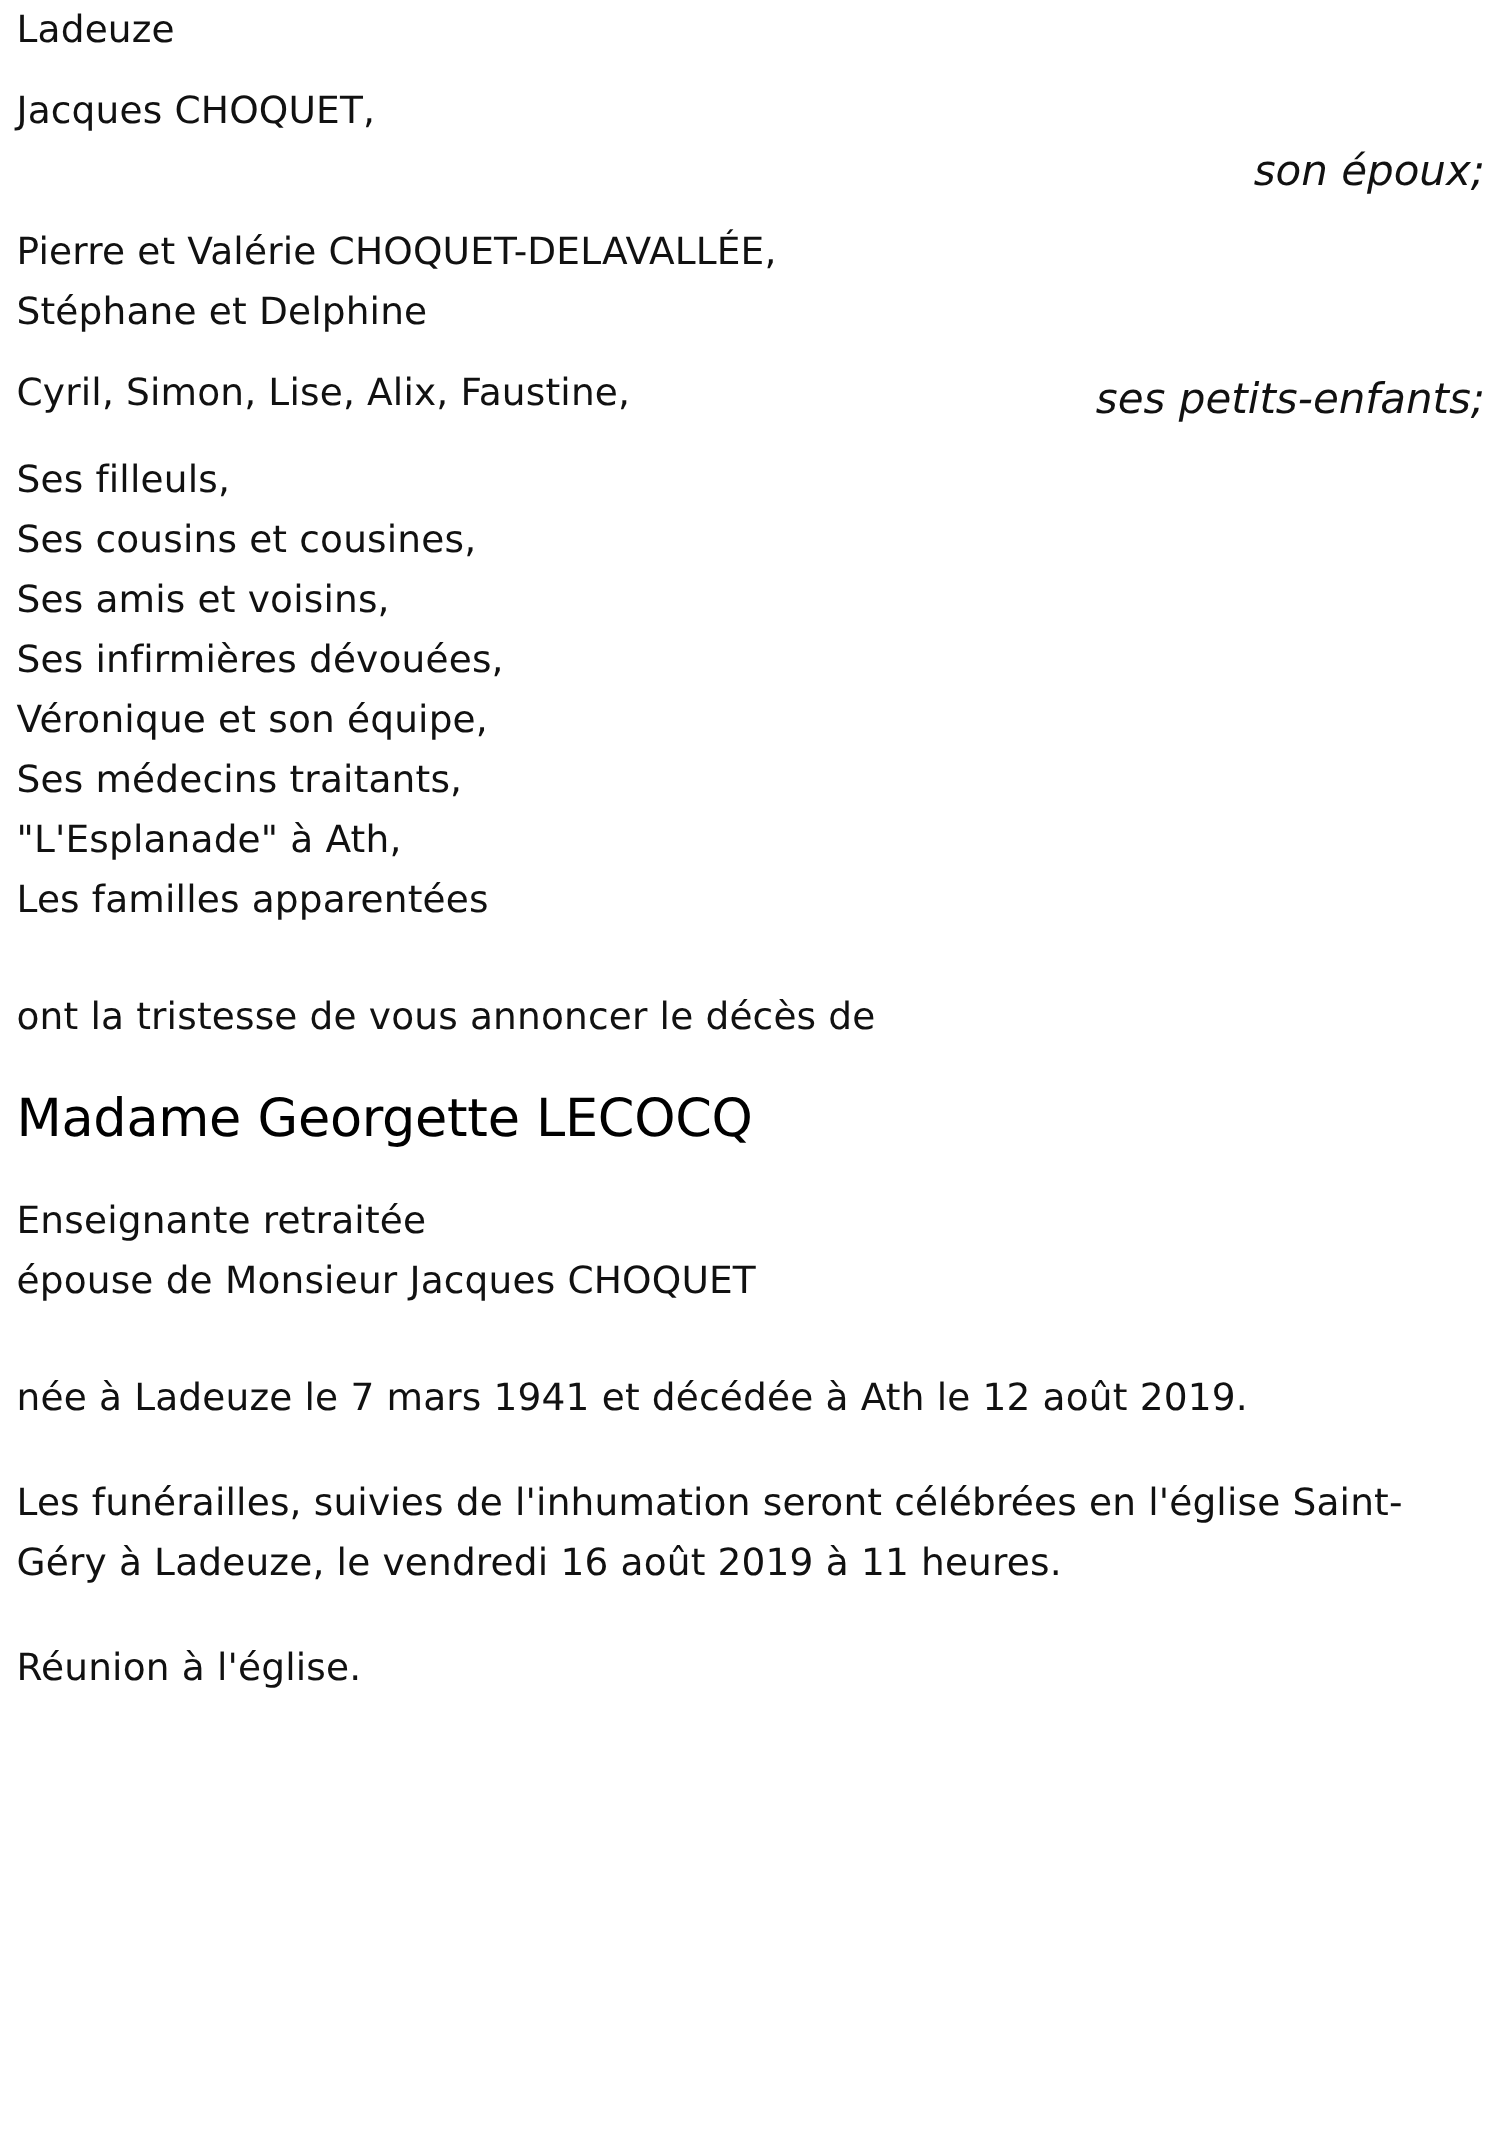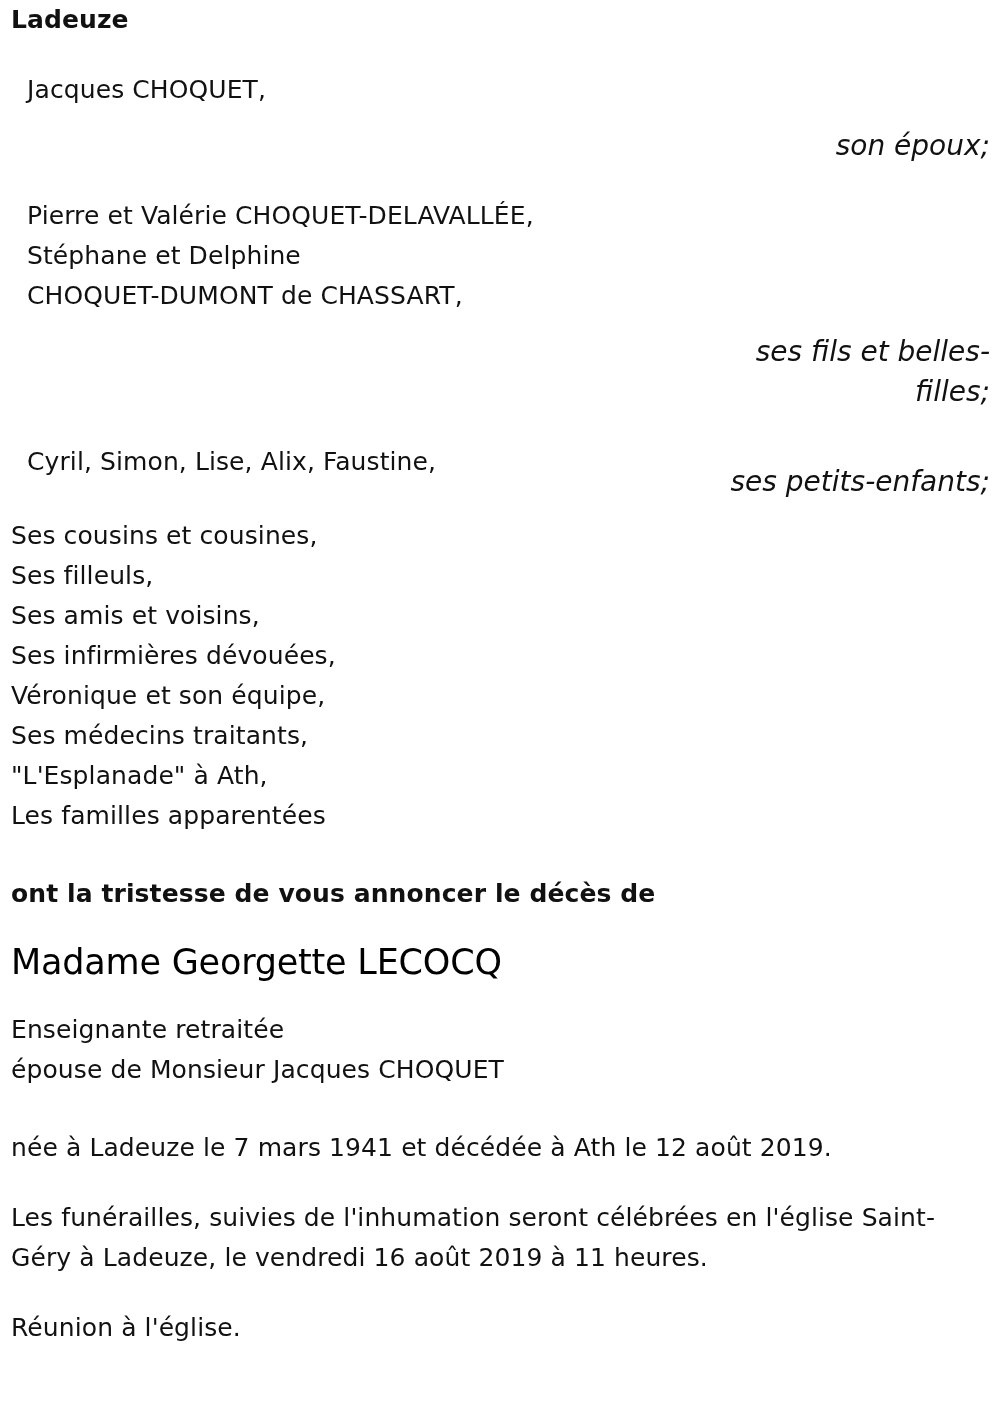--- a/index.html
+++ b/index.html
@@ -31,21 +31,21 @@
     letter-spacing: 0.1px;
   }
 
   
   .rel-block {
     position: relative;
     padding-left: 11px;
     padding-right: 10px;
   }
   .names {
-    margin: 16px;
+    margin: 0;
   }
   .name-line {
     display: block;
     white-space: pre;
   }
   .descriptor {
     font-style: italic;
     font-size: 28px;
     line-height: 40px;
     text-align: right;
@@ -75,21 +75,21 @@
     padding-left: 11px;
     padding-right: 20px;
     margin: 0;
     max-width: 985px;
   }
   .para + .para { margin-top: 30px; }
 
   .listblock { padding-left: 11px; }
   .listblock .line { display: block; white-space: pre; }
 
-  .intro { padding-left: 11px; font-weight: bold; }
+  .intro { padding-left: 11px; }
 </style>
 </head>
 <body>
 
 <div class="page">
 
   <div class="body-text intro">Ladeuze</div>
 
   <div class="gap-sm"></div>
 
@@ -99,39 +99,37 @@
     </div>
     <div class="descriptor">son époux;</div>
   </div>
 
   <div class="gap-sm"></div>
 
   <div class="rel-block">
     <div class="body-text names">
       <span class="name-line">Pierre et Valérie CHOQUET-DELAVALLÉE,</span>
       <span class="name-line">Stéphane et Delphine</span>
-      <span class="name-line">CHOQUET-DUMONT de CHASSART,</span>
     </div>
-    <div class="descriptor descriptor-wrap" style="width:235px; margin-left:auto; margin-top:8px;">ses fils et belles-filles;</div>
   </div>
 
   <div class="gap-sm"></div>
 
   <div class="rel-block">
     <div class="body-text names">
       <span class="name-line">Cyril, Simon, Lise, Alix, Faustine,</span>
     </div>
     <div class="descriptor" style="margin-top:-36px;font-style:italic;">ses petits-enfants;</div>
   </div>
 
   <div class="gap-sm"></div>
 
   <div class="body-text listblock">
+    <span class="line">Ses filleuls,</span>
     <span class="line">Ses cousins et cousines,</span>
-    <span class="line">Ses filleuls,</span>
     <span class="line">Ses amis et voisins,</span>
     <span class="line">Ses infirmières dévouées,</span>
     <span class="line">Véronique et son équipe,</span>
     <span class="line">Ses médecins traitants,</span>
     <span class="line">"L'Esplanade" à Ath,</span>
     <span class="line">Les familles apparentées</span>
   </div>
 
   <div class="gap-lg"></div>
 

